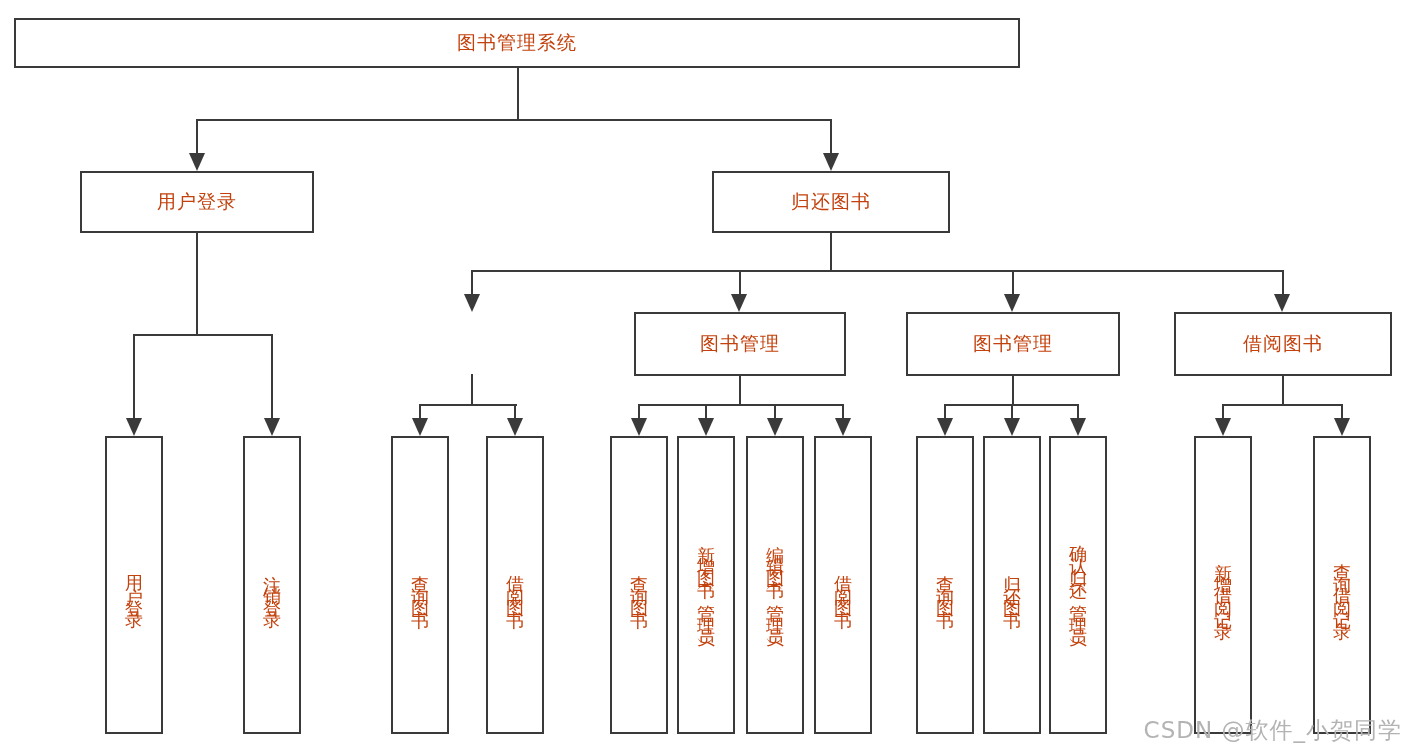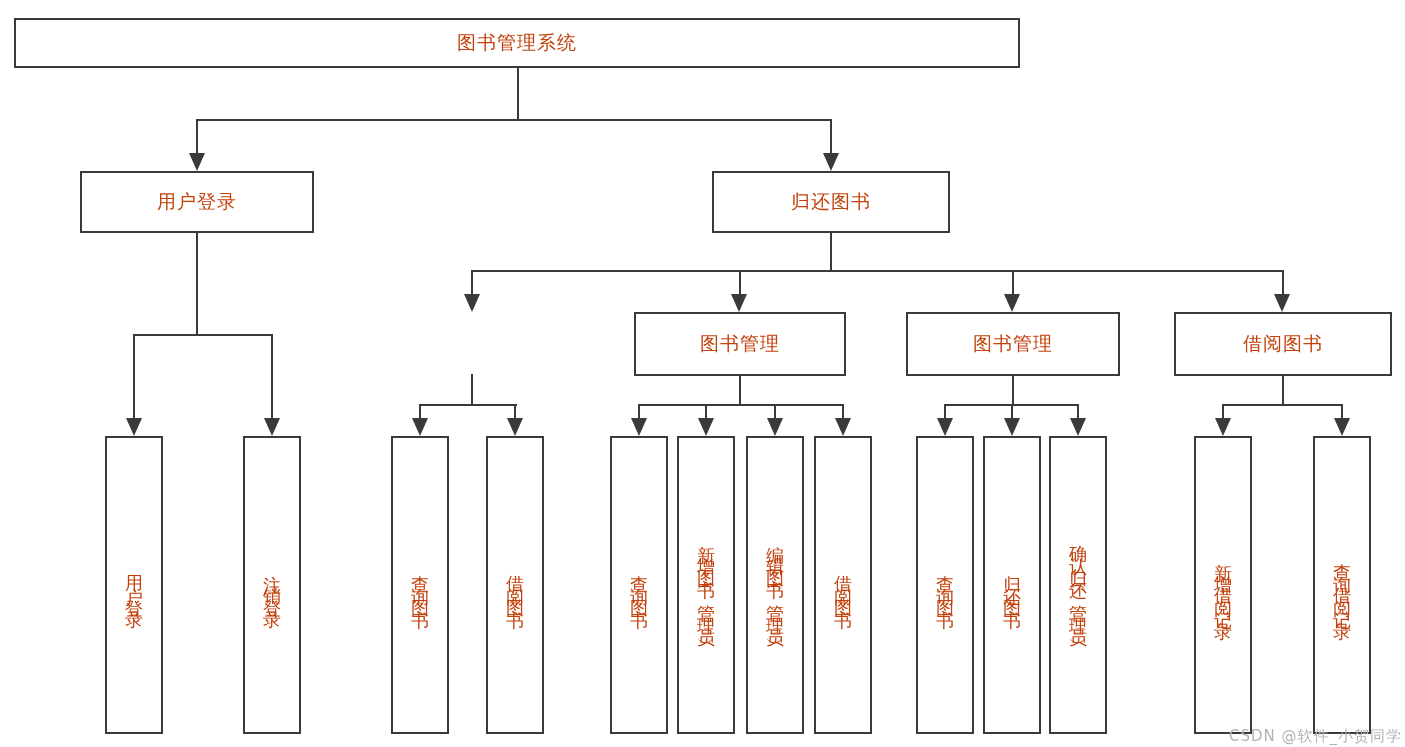--- a/index.html
+++ b/index.html
@@ -17,21 +17,21 @@
     font-size:18px;letter-spacing:12px;line-height:1;
   }
   .line{position:absolute;background:#3a3a3a;}
   .arrow{
     position:absolute;width:0;height:0;
     border-left:8px solid transparent;border-right:8px solid transparent;
     border-top:18px solid #3a3a3a;
   }
   .watermark{
     position:absolute;right:3px;bottom:1px;z-index:5;
-    font-size:15px;color:#b3b3b3;letter-spacing:1px;white-space:nowrap;
+    font-size:23px;color:#b3b3b3;letter-spacing:1px;white-space:nowrap;
   }
 </style>
 </head>
 <body>
 
 <div class="stage">
 
   <div class="box box-h" style="left:14px;top:18px;width:1006px;height:50px">
     <span>图书管理系统</span>
   </div>

